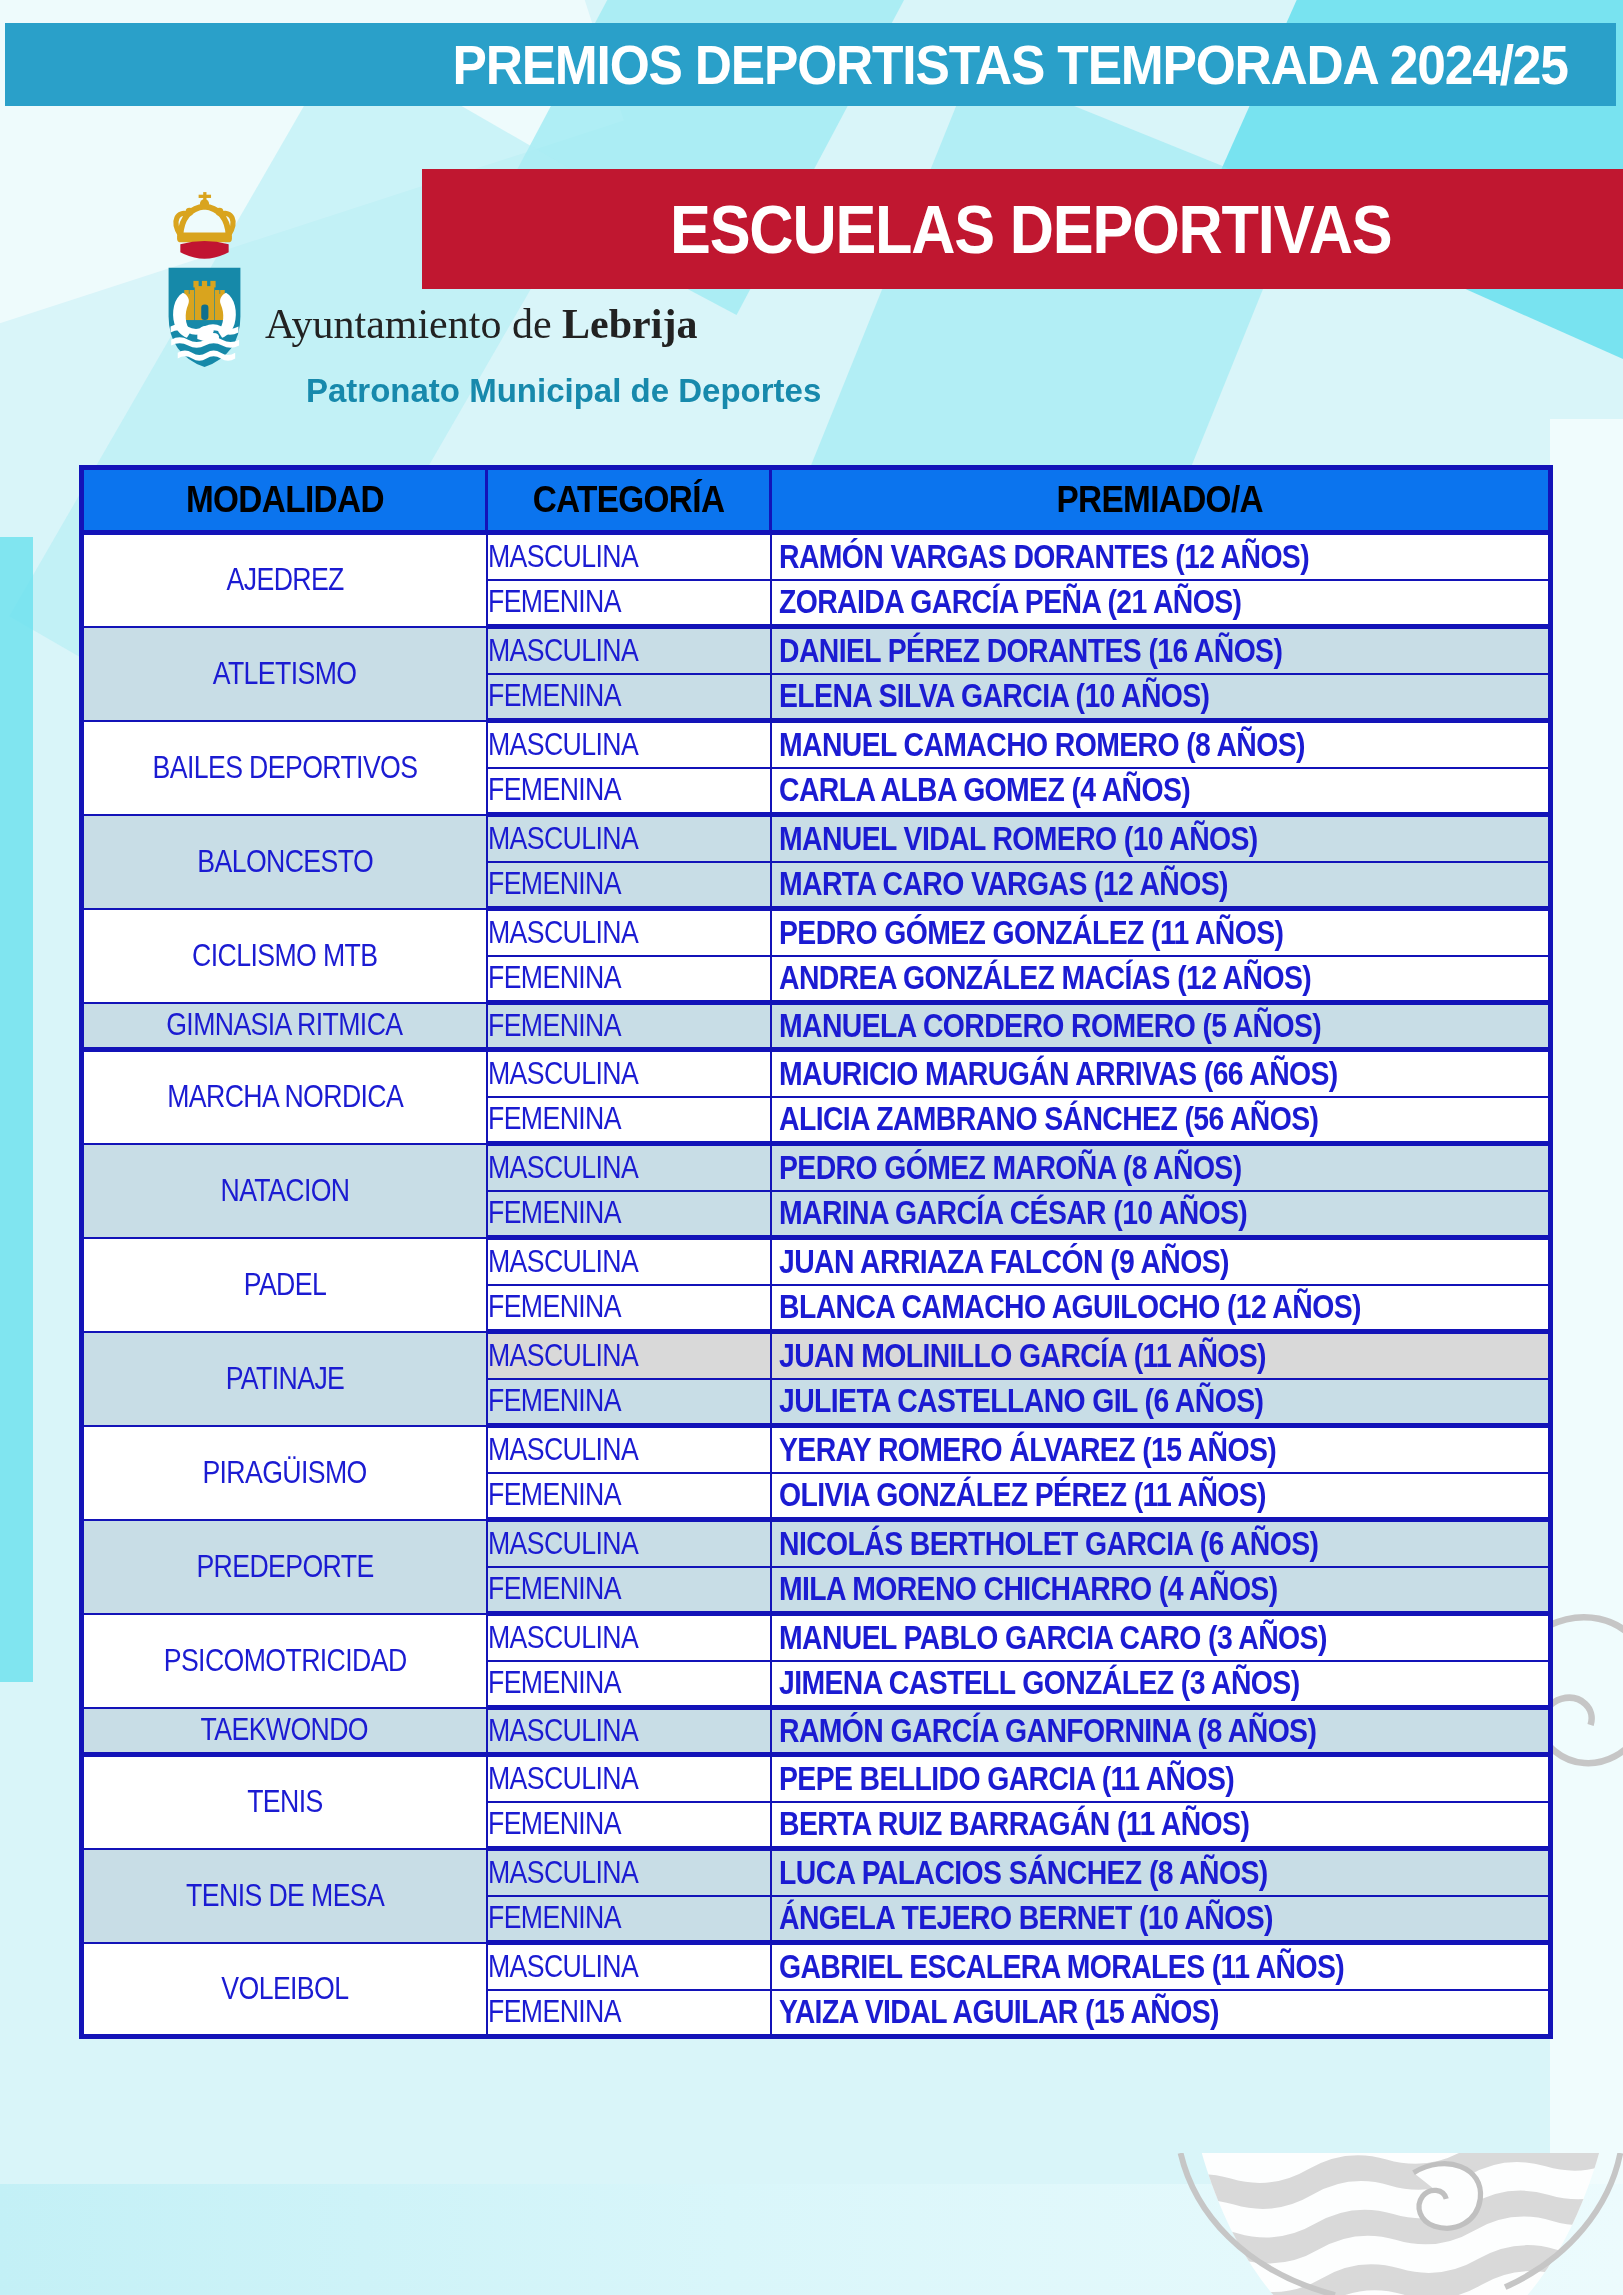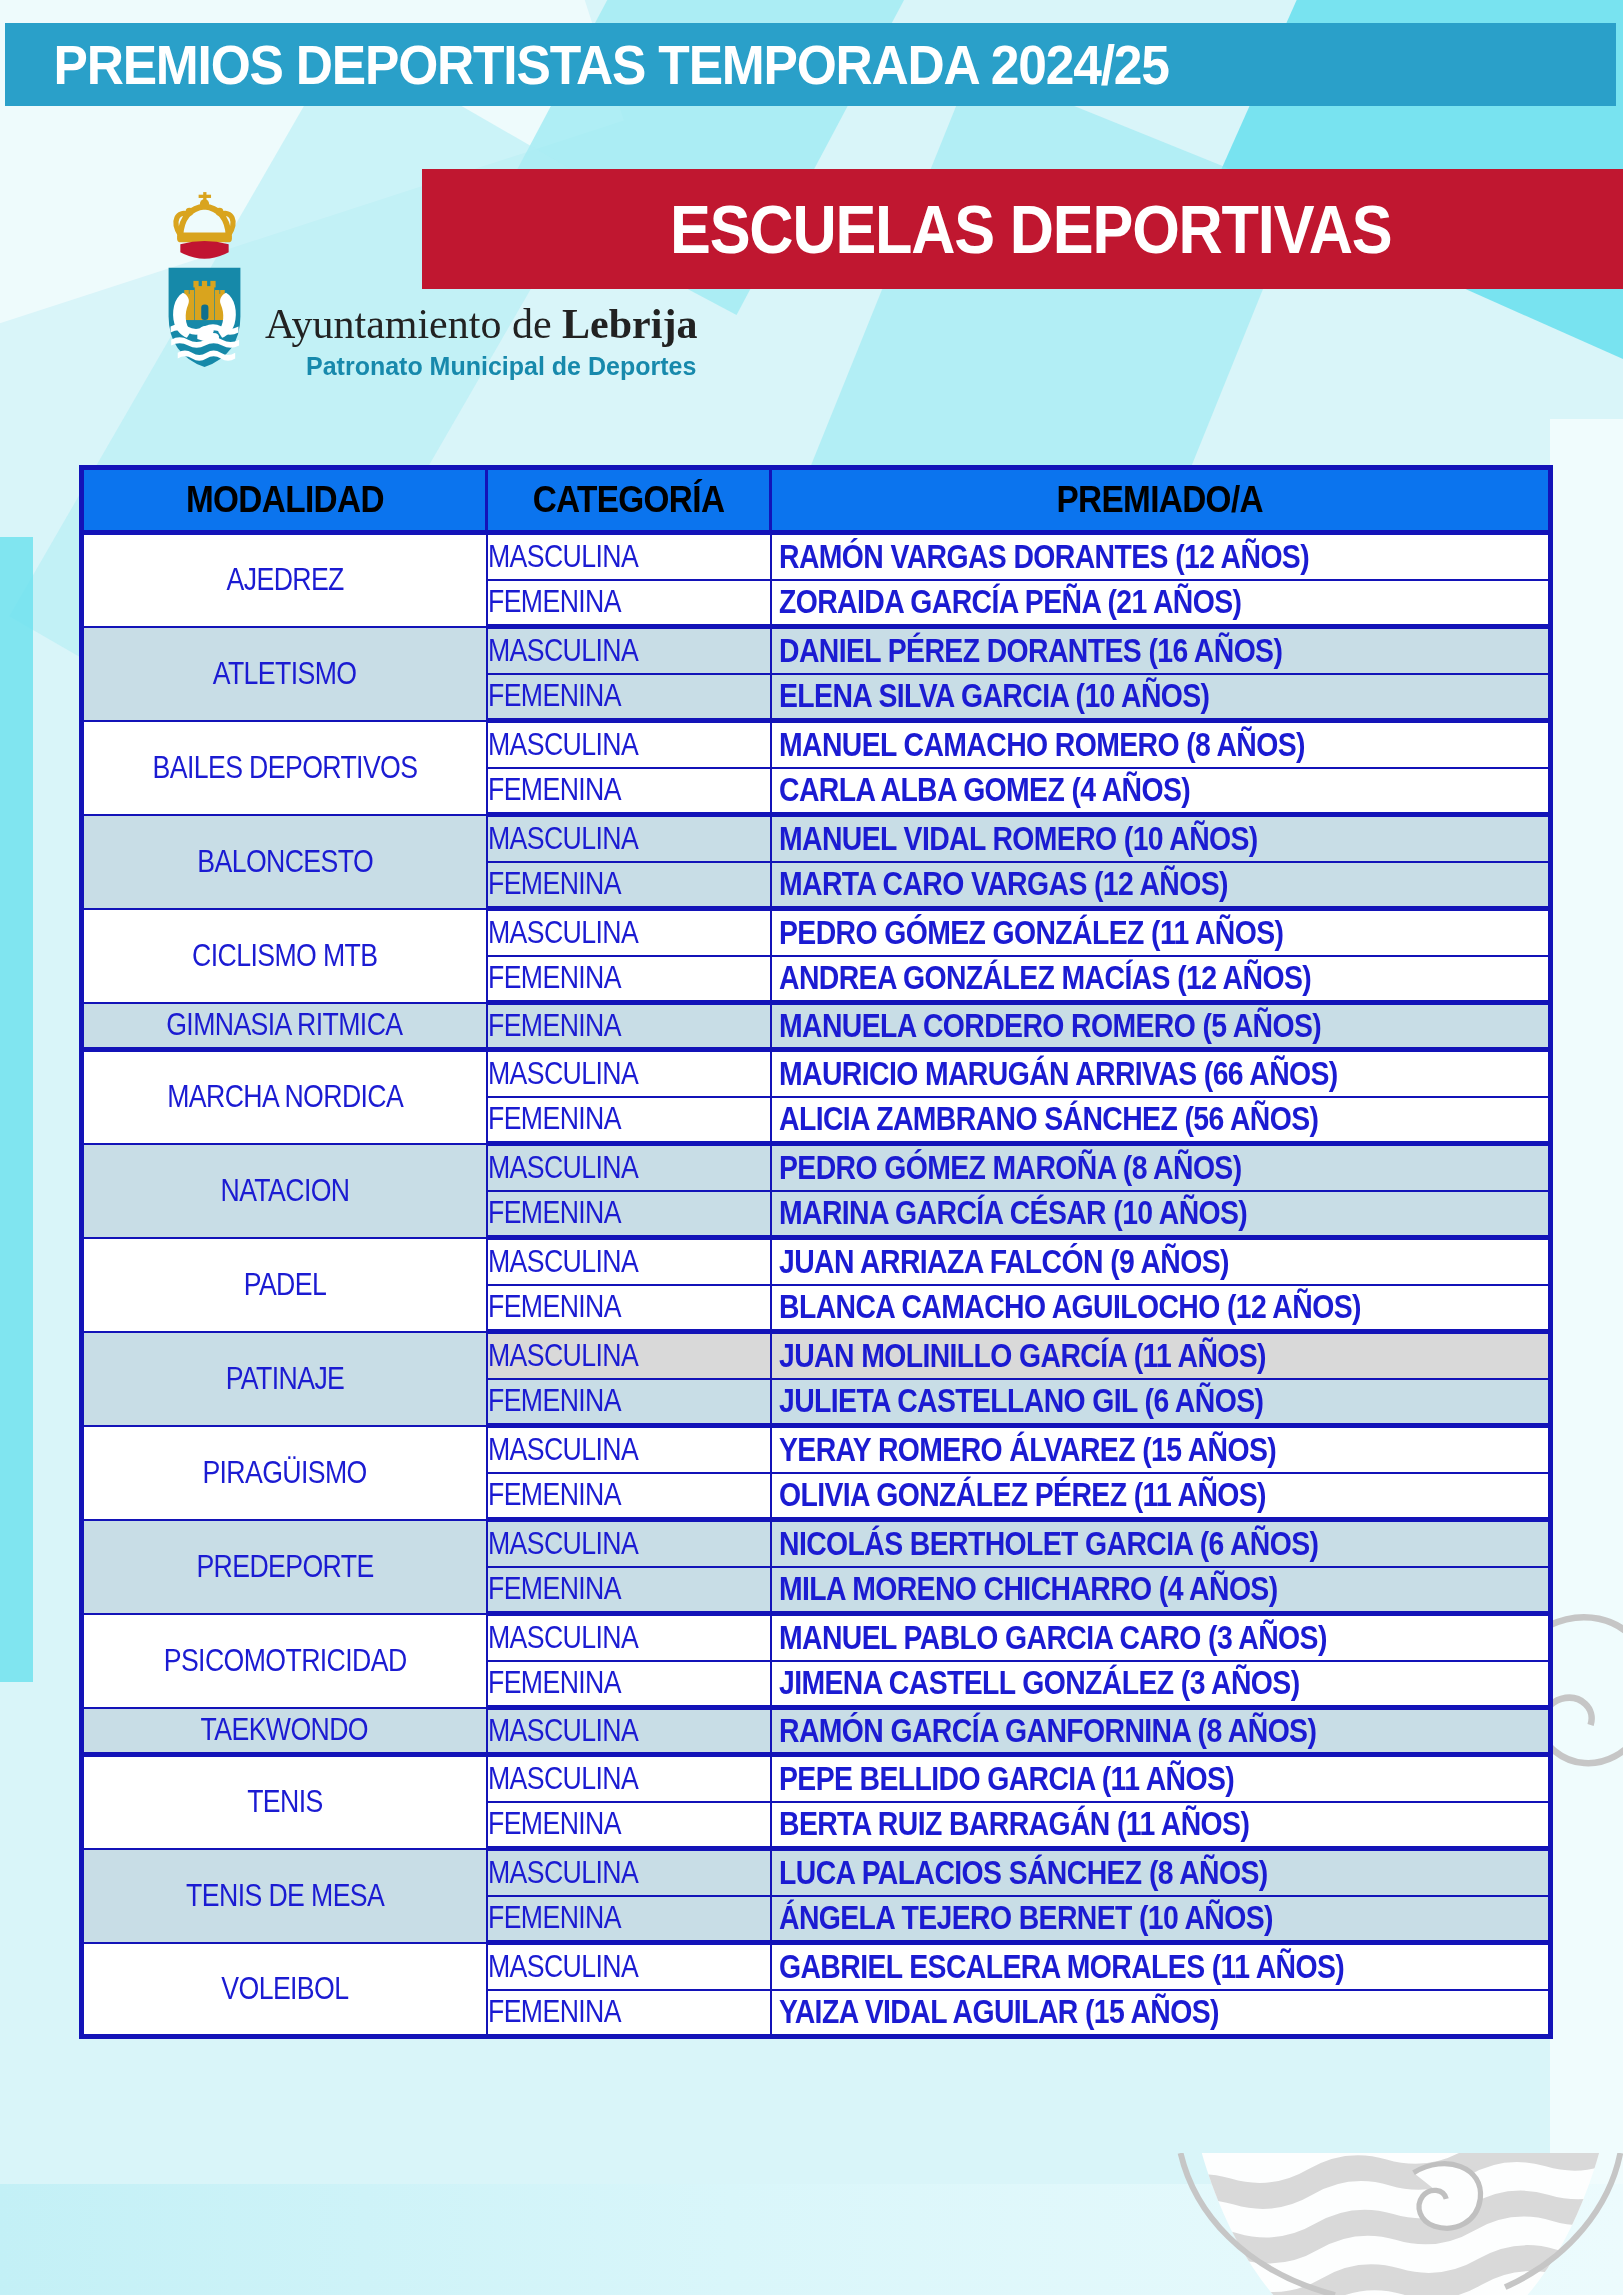--- a/index.html
+++ b/index.html
@@ -26,21 +26,21 @@
   .b6{left:-105px;top:-144px;width:687px;height:380px;background:#ffffff;transform:rotate(-18deg);opacity:.55;}
   .b7{left:1550px;top:419px;width:73px;height:1807px;background:#F0FCFD;}
   .b8{left:0;top:2184px;width:1623px;height:112px;background:linear-gradient(90deg,#C3F0F6 0%,#D9F6FA 45%,#ECFBFD 100%);}
   
   .wm{position:absolute;z-index:1;}
   .wm-crown{left:1486px;top:1591px;}
   .wm-waves{left:1047px;top:2153px;}
   
   .title-banner{
     position:absolute;z-index:3;left:5.2px;top:23px;width:1611px;height:83px;
-    background:var(--banner-blue,#2AA0C9);display:flex;align-items:center;justify-content:flex-start;
+    background:var(--banner-blue,#2AA0C9);display:flex;align-items:center;justify-content:flex-end;
   }
   .title-banner .txt{
     color:#fff;font-weight:700;font-size:56px;letter-spacing:-1.3px;white-space:nowrap;
     display:inline-block;transform:scaleX(.92);
   }
   .red-banner{
     position:absolute;z-index:3;left:422px;top:169px;width:1218px;height:120px;
     background:var(--banner-red,#C01730);display:flex;align-items:center;justify-content:center;
   }
   .red-banner .txt{
@@ -48,22 +48,22 @@
     display:inline-block;transform:scaleX(.9);
   }
   
   .crest{position:absolute;z-index:3;left:149px;top:192px;}
   .org-name{
     position:absolute;z-index:3;left:265px;top:300px;white-space:nowrap;
     font-family:"Liberation Serif", serif;font-size:42px;color:#222;
   }
   .org-name .emph{font-weight:700;}
   .org-dept{
-    position:absolute;z-index:3;left:306px;top:352px;white-space:nowrap;
-    font-size:25px;font-weight:700;color:var(--dept-teal,#1789AC);letter-spacing:0;
+    position:absolute;z-index:3;left:306px;top:372px;white-space:nowrap;
+    font-size:33px;font-weight:700;color:var(--dept-teal,#1789AC);letter-spacing:0;
   }
   .org-dept .emph{font-weight:700;}
   
   table.awards{
     position:absolute;z-index:2;left:79px;top:465px;width:1469px;
     border-collapse:collapse;table-layout:fixed;background:#fff;
     border:5.2px solid var(--border-navy,#1313B8);
   }
   table.awards col.c1{width:405px;} table.awards col.c2{width:284px;} table.awards col.c3{width:780px;}
   table.awards th{

